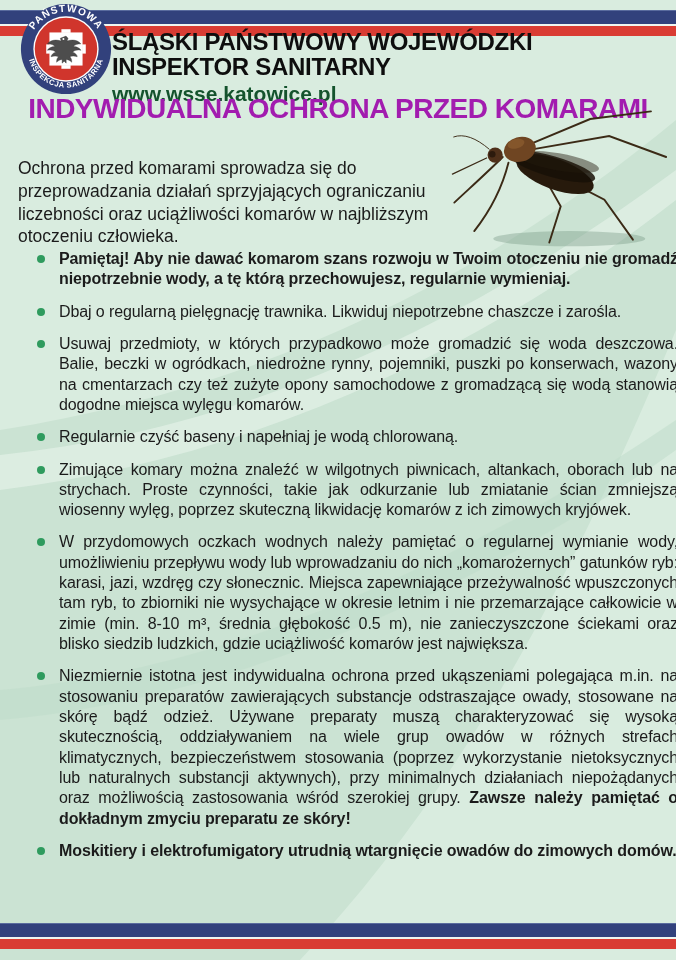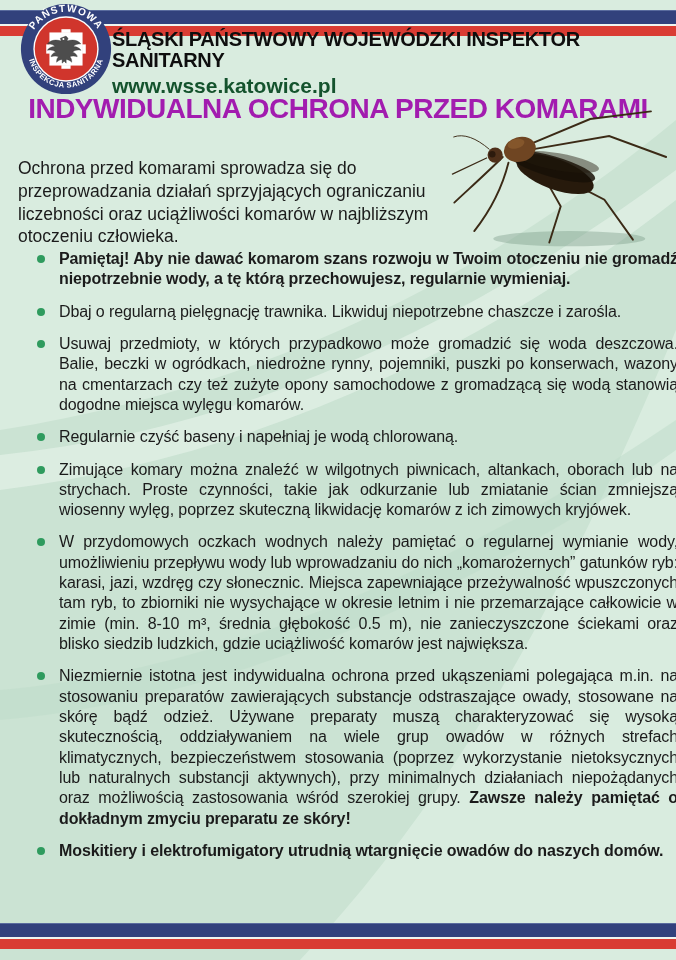--- a/index.html
+++ b/index.html
@@ -13,21 +13,21 @@
   .band{position:absolute;left:0;width:100%;}
   .band-top{top:10px;}
   .band-bottom{bottom:11px;}
   .stripe-navy{height:13px;background:#32417c;border-top:1px solid #5a6b9e;}
   .stripe-gap{height:2px;background:#eef5f0;}
   .stripe-red{height:10px;background:#d93c33;}
 
   
   .logo{position:absolute;top:3px;left:20px;width:92px;height:92px;}
   .header-text{position:absolute;left:112px;top:29px;width:560px;}
-  .org-name{font-size:20px;font-weight:bold;color:#0e0e0e;letter-spacing:-0.3px;line-height:1.05;}
+  .org-name{font-size:24px;font-weight:bold;color:#0e0e0e;letter-spacing:-0.3px;line-height:1.05;}
   .website{font-size:21px;font-weight:bold;color:#14532d;margin-top:3px;cursor:pointer;}
 
   
   .page-title{
     position:absolute;top:93px;left:0;width:100%;text-align:center;
     color:#a21caf;font-weight:bold;font-size:28px;line-height:1.12;letter-spacing:-0.5px;
   }
 
   
   .mosquito{position:absolute;top:100px;right:0;width:242px;height:152px;}
@@ -128,21 +128,21 @@
   <p class="intro">Ochrona przed komarami sprowadza się do przeprowadzania działań sprzyjających ograniczaniu liczebności oraz uciążliwości komarów w najbliższym otoczeniu człowieka.</p>
 
   <ul class="bullets" id="bullet-list">
       <li class="bold"><span>Pamiętaj! Aby nie dawać komarom szans rozwoju w Twoim otoczeniu nie gromadź niepotrzebnie wody, a tę którą przechowujesz, regularnie wymieniaj.</span></li>
       <li><span>Dbaj o regularną pielęgnację trawnika. Likwiduj niepotrzebne chaszcze i zarośla.</span></li>
       <li><span>Usuwaj przedmioty, w których przypadkowo może gromadzić się woda deszczowa. Balie, beczki w ogródkach, niedrożne rynny, pojemniki, puszki po konserwach, wazony na cmentarzach czy też zużyte opony samochodowe z gromadzącą się wodą stanowią dogodne miejsca wylęgu komarów.</span></li>
       <li><span>Regularnie czyść baseny i napełniaj je wodą chlorowaną.</span></li>
       <li><span>Zimujące komary można znaleźć w wilgotnych piwnicach, altankach, oborach lub na strychach. Proste czynności, takie jak odkurzanie lub zmiatanie ścian zmniejszą wiosenny wylęg, poprzez skuteczną likwidację komarów z ich zimowych kryjówek.</span></li>
       <li><span>W przydomowych oczkach wodnych należy pamiętać o regularnej wymianie wody, umożliwieniu przepływu wody lub wprowadzaniu do nich „komarożernych” gatunków ryb: karasi, jazi, wzdręg czy słonecznic. Miejsca zapewniające przeżywalność wpuszczonych tam ryb, to zbiorniki nie wysychające w okresie letnim i nie przemarzające całkowicie w zimie (min. 8-10 m³, średnia głębokość 0.5 m), nie zanieczyszczone ściekami oraz blisko siedzib ludzkich, gdzie uciążliwość komarów jest największa.</span></li>
       <li><span>Niezmiernie istotna jest indywidualna ochrona przed ukąszeniami polegająca m.in. na stosowaniu preparatów zawierających substancje odstraszające owady, stosowane na skórę bądź odzież. Używane preparaty muszą charakteryzować się wysoką skutecznością, oddziaływaniem na wiele grup owadów w różnych strefach klimatycznych, bezpieczeństwem stosowania (poprzez wykorzystanie nietoksycznych lub naturalnych substancji aktywnych), przy minimalnych działaniach niepożądanych oraz możliwością zastosowania wśród szerokiej grupy.</span> <span class="bold-suffix">Zawsze należy pamiętać o dokładnym zmyciu preparatu ze skóry!</span></li>
-      <li class="bold"><span>Moskitiery i elektrofumigatory utrudnią wtargnięcie owadów do naszych domów.</span></li>
+      <li class="bold"><span>Moskitiery i elektrofumigatory utrudnią wtargnięcie owadów do zimowych domów.</span></li>
     </ul>
 
   <div class="band band-bottom">
     <div class="stripe-navy"></div>
     <div class="stripe-gap"></div>
     <div class="stripe-red"></div>
   </div>
 
 </div>
 

